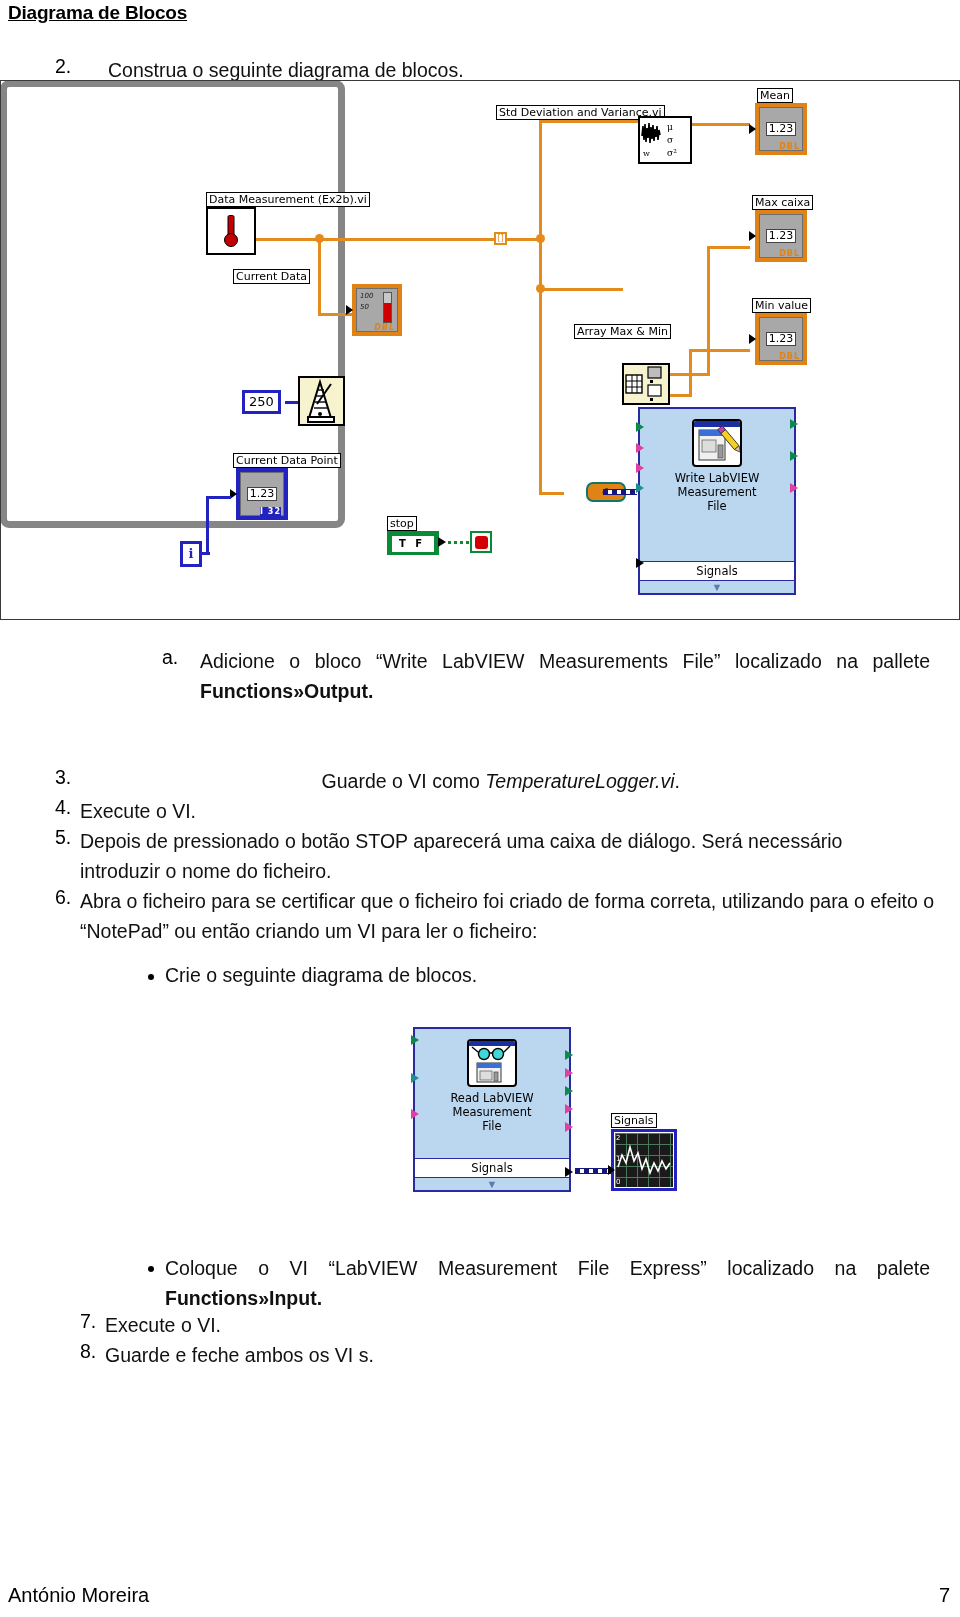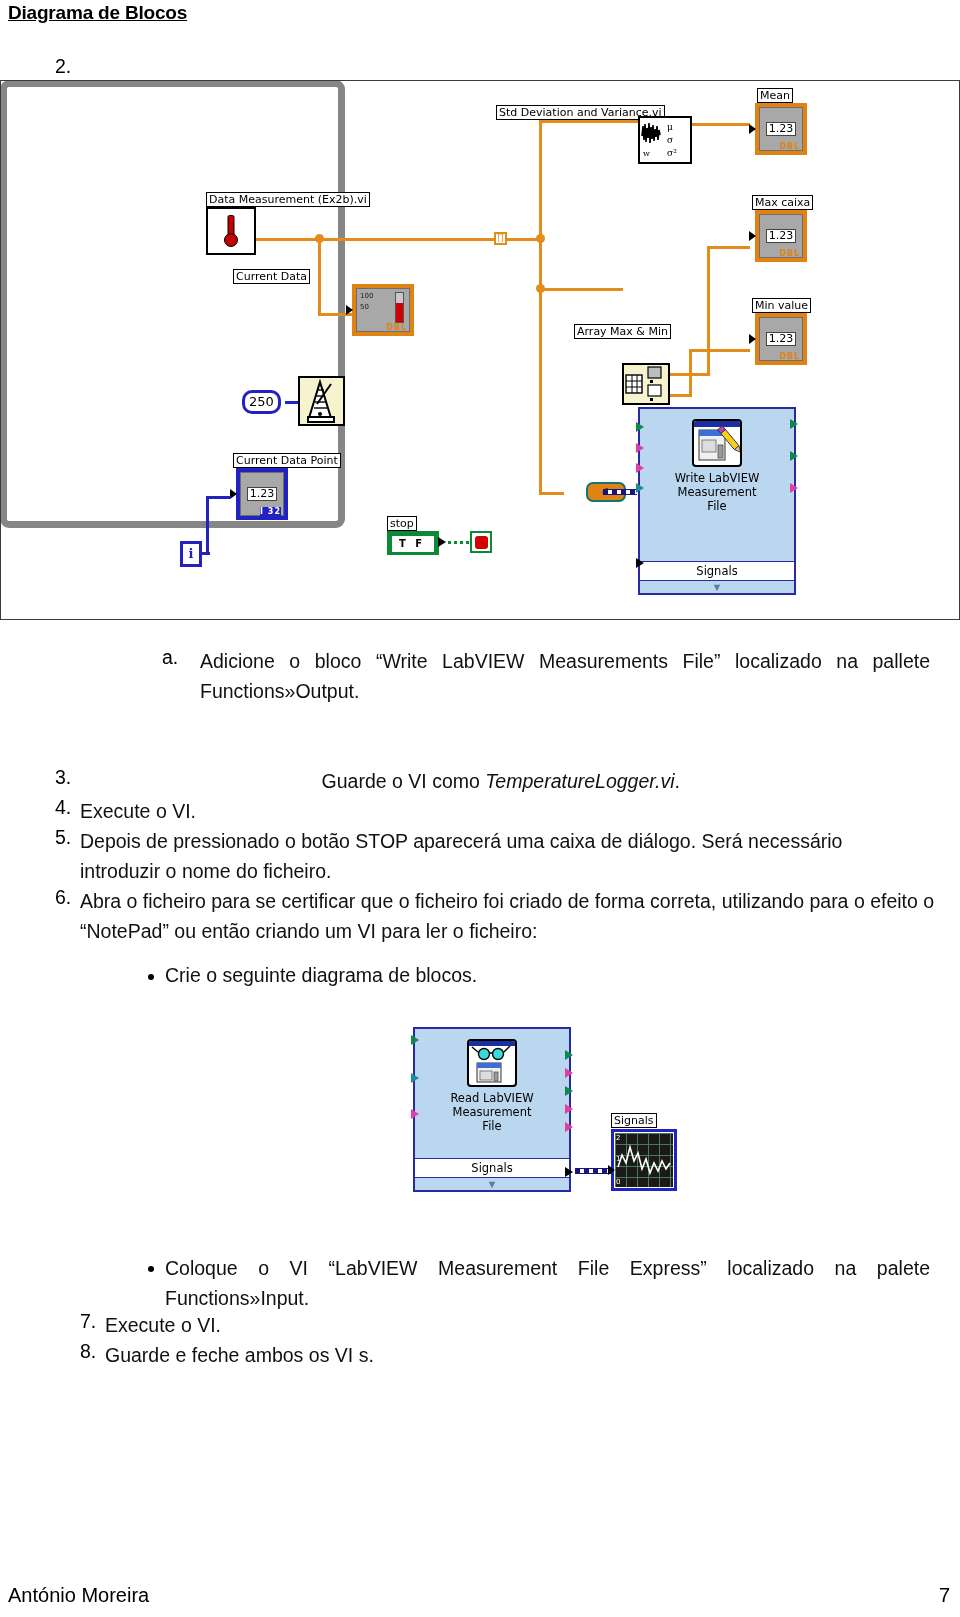--- a/index.html
+++ b/index.html
@@ -26,21 +26,21 @@
   }
 
   
   .para {
     position: absolute;
     font-size: 19.5px;
     line-height: 30px;
     color: #111;
   }
   .para.justify { text-align: justify; text-justify: inter-word; }
-  .b { font-weight: normal; }
+  .b { font-weight: bold; }
   .i { font-style: italic; }
 
   .num { position: absolute; font-size: 19.5px; }
 
   .bullet-dot {
     position: absolute;
     width: 6px; height: 6px;
     background: #000;
     border-radius: 50%;
   }
@@ -385,20 +385,21 @@
   }
 </style>
 </head>
 <body>
 
 <div class="page">
 
   <div class="doc-title">Diagrama de Blocos</div>
 
   <div class="num" style="left:55px; top:55px;">2.</div>
+  <div class="para" style="left:108px; top:55px; width:520px;">Construa o seguinte diagrama de blocos.</div>
 
   <div class="lv" style="left:0px; top:80px; width:960px; height:540px;">
 
     <div class="while-loop" style="left:163px; top:63px; width:345px; height:448px;">
       <div class="while-loop-inner"></div>
     </div>
 
     <div class="lv-label" style="left:206px; top:112px;">Data Measurement (Ex2b).vi</div>
     <div class="vi-box" style="left:206px; top:127px; width:50px; height:48px;">
       <div class="thermo-stem"></div>
@@ -407,33 +408,33 @@
 
     <div class="wire-h" style="left:256px; top:158px; width:243px;"></div>
     <div class="wire-junction" style="left:315px; top:154px;"></div>
 
     <div class="wire-v" style="left:318px; top:158px; height:78px;"></div>
     <div class="wire-h" style="left:318px; top:233px; width:36px;"></div>
 
     <div class="tunnel" style="left:494px; top:152px;">[]</div>
 
     <div class="lv-label" style="left:233px; top:189px;">Current Data</div>
-    <div class="ind" style="left:352px; top:204px; width:62px; height:52px;">
+    <div class="ind" style="left:352px; top:204px; width:50px; height:52px;font-style:italic;">
       <div class="in-arrow"></div>
       <div class="ind-inner" style="justify-content:flex-start;">
         <div class="gauge-scale">
           <div>100</div>
           <div>50</div>
         </div>
         <div class="gauge-bar"></div>
         <div class="ind-type">DBL</div>
       </div>
     </div>
 
-    <div class="const" style="left:242px; top:310px;border-radius:10px;">250</div>
+    <div class="const" style="left:242px; top:310px;">250</div>
     <div class="wire-blue" style="left:285px; top:321px; width:14px; height:3px;"></div>
     <div class="metronome" style="left:298px; top:296px; width:47px; height:50px;">
       <svg width="43" height="46" viewBox="0 0 43 46">
         <polygon points="20,4 31,40 9,40" fill="#ffffff" stroke="#000" stroke-width="2"></polygon>
         <path d="M31 6 L17 26" stroke="#000" stroke-width="2" fill="none"></path>
         <rect x="8" y="39" width="26" height="5" fill="#ffffff" stroke="#000" stroke-width="2"></rect>
         <circle cx="20" cy="36" r="2" fill="#000"></circle>
         <line x1="17" y1="12" x2="24" y2="12" stroke="#000" stroke-width="1.4"></line>
         <line x1="16" y1="18" x2="25" y2="18" stroke="#000" stroke-width="1.4"></line>
         <line x1="15" y1="24" x2="26" y2="24" stroke="#000" stroke-width="1.4"></line>

